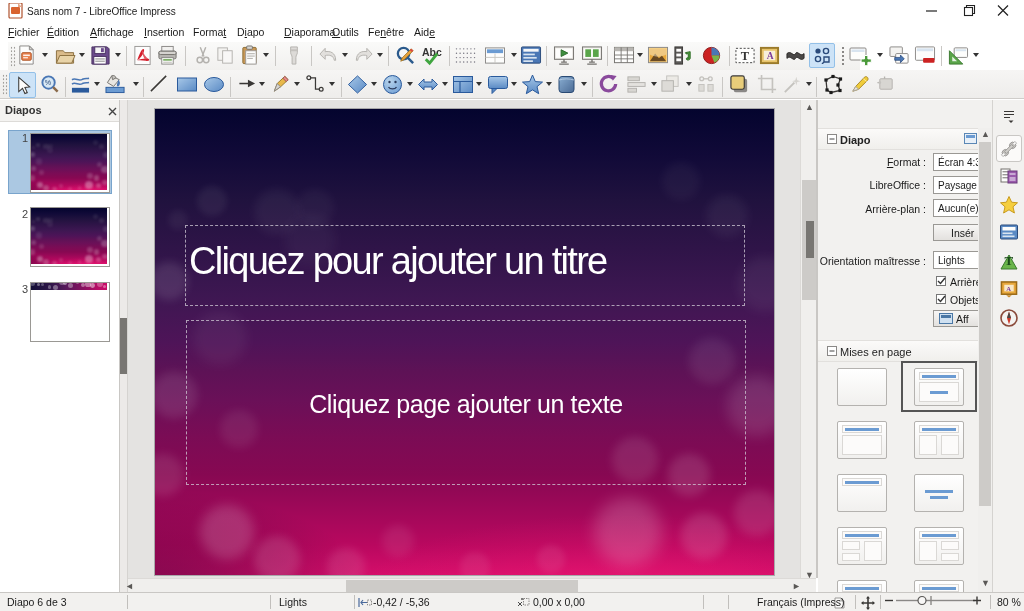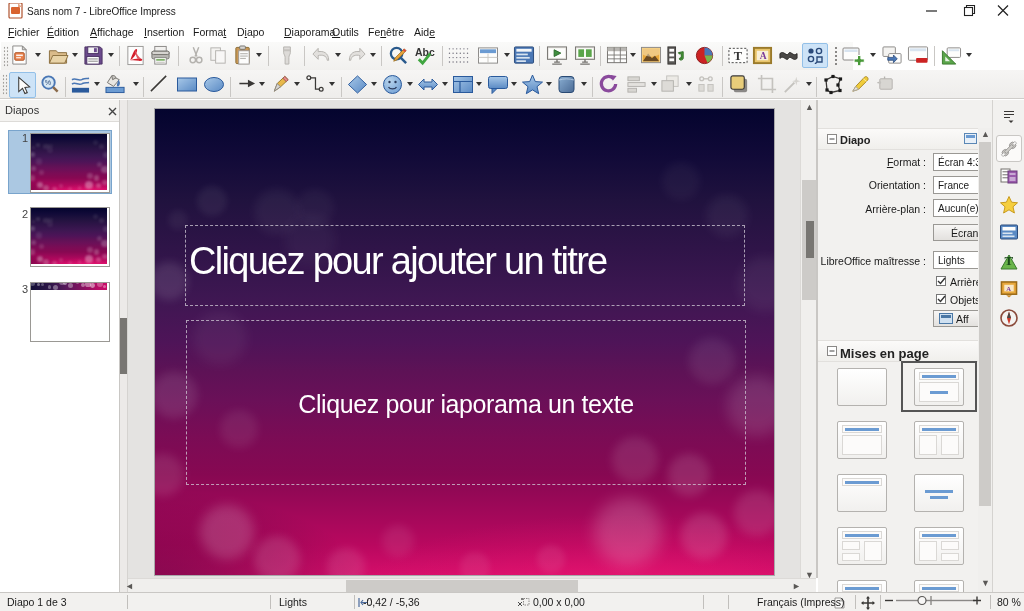--- a/index.html
+++ b/index.html
@@ -10,21 +10,21 @@
   
   #titlebar { left:0; top:0; width:1024px; height:22px; background:#ffffff; }
   #title-text { left:27px; top:6px; font-size:10px; color:#1a1a1a; }
 
   
   #menubar { left:0; top:22px; width:1024px; height:20px; background:#ffffff; font-size:10.5px; color:#1a1a1a; }
   .mi { position:absolute; top:4px; }
   .mi u { text-decoration:underline; text-underline-offset:1px; }
 
   
-  #tb1 { left:1px; top:42px; width:852px; height:28px; background:linear-gradient(#fafaf9,#f1f0ee); }
+  #tb1 { left:8px; top:42px; width:852px; height:28px; background:linear-gradient(#fafaf9,#f1f0ee); }
   #tb2 { left:0; top:70px; width:1024px; height:29px; background:linear-gradient(#f6f5f4,#eeedeb); border-bottom:1px solid #cfcdca; }
   .sep { position:absolute; width:1px; height:20px; background:#c9c7c4; }
   .grip { position:absolute; left:2px; width:6px; height:21px;
      background-image:radial-gradient(circle, #a09e9a 0.9px, transparent 1.1px); background-size:3px 3.5px; }
   .drop { position:absolute; width:0; height:0; border-left:3.5px solid transparent; border-right:3.5px solid transparent; border-top:4px solid #333; }
   .hl { background:#cde3f7; border:1px solid #93c0e8; border-radius:2px; }
 
   
   #leftpanel { left:0; top:100px; width:120px; height:492px; background:#ffffff; border-right:1px solid #c9c7c4; }
   #lp-head { position:absolute; left:0; top:0; width:119px; height:22px; background:#f4f3f1; border-bottom:1px solid #dddbd8; }
@@ -523,21 +523,21 @@
     </svg>
     <svg style="position:absolute;left:876px;top:4px" width="20" height="20" viewBox="0 0 21 21">
       <rect x="4" y="5" width="13" height="11" rx="1" fill="#d8d6d2" stroke="#b4b2ae"></rect>
       <path d="M4 9 L1.5 9 M9 5 L9 2.5" stroke="#b4b2ae" stroke-width="1.4"></path>
       <circle cx="4" cy="9" r="1.4" fill="#c4c2be"></circle>
     </svg>
 </div>
 
 <div class="abs" id="leftpanel">
   <div id="lp-head">
-    <span style="position:absolute;left:5px;top:4px;font-size:11px;font-weight:normal;color:#333">Diapos</span>
+    <span style="position:absolute;left:5px;top:4px;font-size:11px;font-weight:bold;color:#333">Diapos</span>
     <svg style="position:absolute;left:108px;top:7px" width="9" height="9" viewBox="0 0 9 9">
         <path d="M1 1 L8 8 M8 1 L1 8" stroke="#444" stroke-width="1.4"></path>
       </svg>
   </div>
   <div style="position:absolute;left:8px;top:30px;width:104px;height:64px;background:#abc8e2;border:1px solid #79a4cc"></div>
   <span class="thumbnum" style="left:14px;top:32px;width:14px;text-align:right">1</span>
   <div class="thumbwrap" style="top:33px" id="th1">
       <div style="position:absolute;left:0;top:0;width:76px;height:56px;background:radial-gradient(ellipse 42% 26% at -2% 105%, rgba(25,0,40,0.5), rgba(25,0,40,0) 90%),radial-gradient(ellipse 50% 20% at 75% 104%, rgba(255,30,120,0.38), rgba(255,30,120,0) 85%),linear-gradient(180deg, #04042e 0%, #110a38 10%, #20123e 19.5%, #2f1448 30%, #3e1752 40.5%, #4e1458 50%, #5e1256 56.5%, #6a1058 62.4%, #7a0c55 70%, #870852 78.5%, #9c0858 85%, #b9085f 93.6%, #d40e6a 100%);overflow:hidden">
         <div class="bok" style="left:1.3px;top:11.8px;width:3.0px;height:3.0px;background:rgba(255,255,255,0.09);filter:blur(1px)"></div>
         <div class="bok" style="left:5.2px;top:9.2px;width:3.7px;height:3.7px;background:rgba(255,255,255,0.11);filter:blur(1px)"></div>
@@ -649,21 +649,21 @@
       <div class="bok" style="left:439px;top:389px;width:68px;height:68px;background:rgba(255,255,255,0.18);filter:blur(8px)"></div>
       <div class="bok" style="left:526px;top:404px;width:46px;height:46px;background:rgba(255,255,255,0.13);filter:blur(5px)"></div>
       <div class="bok" style="left:579px;top:381px;width:46px;height:46px;background:rgba(255,255,255,0.11);filter:blur(5px)"></div>
       <div class="bok" style="left:305px;top:443px;width:30px;height:30px;background:rgba(255,255,255,0.07);filter:blur(3px)"></div>
       <div class="bok" style="left:382px;top:436px;width:28px;height:28px;background:rgba(255,255,255,0.08);filter:blur(3px)"></div>
       <div class="bok" style="left:227px;top:416px;width:32px;height:32px;background:rgba(255,255,255,0.08);filter:blur(4px)"></div>
     <div class="phold" id="title-ph">
         <span>Cliquez pour ajouter un titre</span>
       </div>
     <div class="phold" id="text-ph">
-        <span>Cliquez pour iaporama un texte</span>
+        <span>Cliquez page ajouter un texte</span>
       </div>
   </div>
 </div>
 
 <div class="abs" id="vscroll">
   <div class="sarrow" style="left:4px;top:2px">▲</div>
   <div id="vthumb"></div>
   <div class="sarrow" style="left:4px;top:470px">▼</div>
 </div>
 <div class="abs" id="hscroll">
@@ -681,28 +681,28 @@
         <line x1="2.5" y1="5" x2="7.5" y2="5" stroke="#444"></line>
       </svg>
     <span style="position:absolute;left:22px;top:5px;font-size:11px;font-weight:bold;color:#222">Diapo</span>
     <svg style="position:absolute;left:146px;top:4px" width="13" height="11" viewBox="0 0 13 11">
         <rect x="0.5" y="0.5" width="12" height="10" fill="#e8f0f8" stroke="#5a87b5"></rect>
         <rect x="2" y="2" width="9" height="3" fill="#6b9bd2"></rect>
       </svg>
   </div>
   <div class="lbl" style="right:66px;top:56px"><u>F</u>ormat :</div>
   <div class="inp" style="top:53px">Écran 4:3</div>
-  <div class="lbl" style="right:66px;top:79px">Orientation :</div>
-  <div class="inp" style="top:76px">France</div>
+  <div class="lbl" style="right:66px;top:79px">LibreOffice :</div>
+  <div class="inp" style="top:76px">Paysage</div>
   <div class="lbl" style="right:66px;top:103px">Arrière-plan :</div>
   <div class="inp" style="top:99px">Aucun(e)</div>
   <div class="btn" style="top:124px">
-      <span style="position:absolute;left:17px;top:2px">Écran</span>
-    </div>
-  <div class="lbl" style="right:66px;top:155px">LibreOffice maîtresse :</div>
+      <span style="position:absolute;left:17px;top:2px">Insér</span>
+    </div>
+  <div class="lbl" style="right:66px;top:155px">Orientation maîtresse :</div>
   <div class="inp" style="top:151px">Lights</div>
   <div class="cb" style="top:176px"></div>
     <svg style="position:absolute;left:119px;top:177px" width="9" height="8" viewBox="0 0 9 8">
       <path d="M1 4 L3.5 6.5 L8 1" stroke="#333" stroke-width="1.4" fill="none"></path>
     </svg>
   <div class="cbl" style="top:176px">Arrière-</div>
   <div class="cb" style="top:194px"></div>
     <svg style="position:absolute;left:119px;top:195px" width="9" height="8" viewBox="0 0 9 8">
       <path d="M1 4 L3.5 6.5 L8 1" stroke="#333" stroke-width="1.4" fill="none"></path>
     </svg>
@@ -712,21 +712,21 @@
         <rect x="0.5" y="0.5" width="13" height="10" fill="#cfe0f0" stroke="#4a77a5"></rect>
         <rect x="2" y="2" width="10" height="3" fill="#4a77a5"></rect>
       </svg>
     <span style="position:absolute;left:22px;top:2px">Aff</span>
   </div>
   <div class="sechead" style="top:240px">
     <svg style="position:absolute;left:9px;top:5px" width="10" height="10" viewBox="0 0 10 10">
         <rect x="0.5" y="0.5" width="9" height="9" fill="#fff" stroke="#8a8886"></rect>
         <line x1="2.5" y1="5" x2="7.5" y2="5" stroke="#444"></line>
       </svg>
-    <span style="position:absolute;left:22px;top:5px;font-size:13px;font-weight:bold;color:#222">Mises en page</span>
+    <span style="position:absolute;left:22px;top:5px;font-size:11px;font-weight:normal;color:#222">Mises en page</span>
   </div>
   <div class="lay" style="left:19px;top:268px"></div>
     <div style="position:absolute;left:83px;top:261px;width:76px;height:51px;border:2px solid #555"></div>
     <div class="lay" style="left:96px;top:268px">
       <div class="tbar">
         <div class="tline"></div>
       </div>
       <div class="cbox">
         <div style="position:absolute;left:10px;right:10px;top:8px;height:3px;background:#6b9bd2"></div>
       </div>
@@ -830,30 +830,30 @@
       <path d="M6 15 L9 17.5 L12 15" fill="#c88a2a"></path>
     </svg>
     <svg style="position:absolute;left:7px;top:209px" width="18" height="18" viewBox="0 0 18 18">
       <circle cx="9" cy="9" r="8" fill="#f4f3f1" stroke="#8a4a3a" stroke-width="1.6"></circle>
       <path d="M9 2.5 L11 9 L9 15.5 L7 9 Z" fill="#cc3a2a"></path>
       <path d="M9 2.5 L11 9 L7 9 Z" fill="#4a4846"></path>
     </svg>
   </div>
 
 <div class="abs" id="statusbar">
-  <span class="st" style="left:7px">Diapo 1 de 3</span>
+  <span class="st" style="left:7px">Diapo 6 de 3</span>
   <div class="stsep" style="left:127px"></div>
   <div class="stsep" style="left:270px"></div>
   <span class="st" style="left:279px">Lights</span>
   <div class="stsep" style="left:354px"></div>
   <svg style="position:absolute;left:358px;top:4px" width="14" height="11" viewBox="0 0 14 11">
       <path d="M1 1 V10 M3 5.5 H9 M5 3 L3 5.5 L5 8" stroke="#4a6a9c" stroke-width="1.2" fill="none"></path>
       <rect x="9.5" y="3" width="4" height="5" fill="none" stroke="#8a8886" stroke-dasharray="1.5 1"></rect>
     </svg>
-  <span class="st" style="left:363px">-0,42 / -5,36</span>
+  <span class="st" style="left:373px">-0,42 / -5,36</span>
   <svg style="position:absolute;left:516px;top:4px" width="14" height="11" viewBox="0 0 14 11">
       <path d="M2 9 L6 5 M6 9 L2 5" stroke="#4a4a4a" stroke-width="1"></path>
       <rect x="7.5" y="1.5" width="5.5" height="6.5" fill="none" stroke="#8a8886" stroke-dasharray="1.5 1"></rect>
       <path d="M5 2 h2 M6 1 v2" stroke="#4a4a4a" stroke-width="0.9"></path>
     </svg>
   <span class="st" style="left:533px">0,00 x 0,00</span>
   <svg style="position:absolute;left:834px;top:4px" width="11" height="12" viewBox="0 0 11 12">
       <path d="M1 1 h6 l3 3 v7 h-9 z" fill="#fbfaf9" stroke="#9a9896"></path>
       <path d="M7 1 l3 3 h-3 z" fill="#d8d6d2" stroke="#9a9896" stroke-width="0.7"></path>
     </svg>

